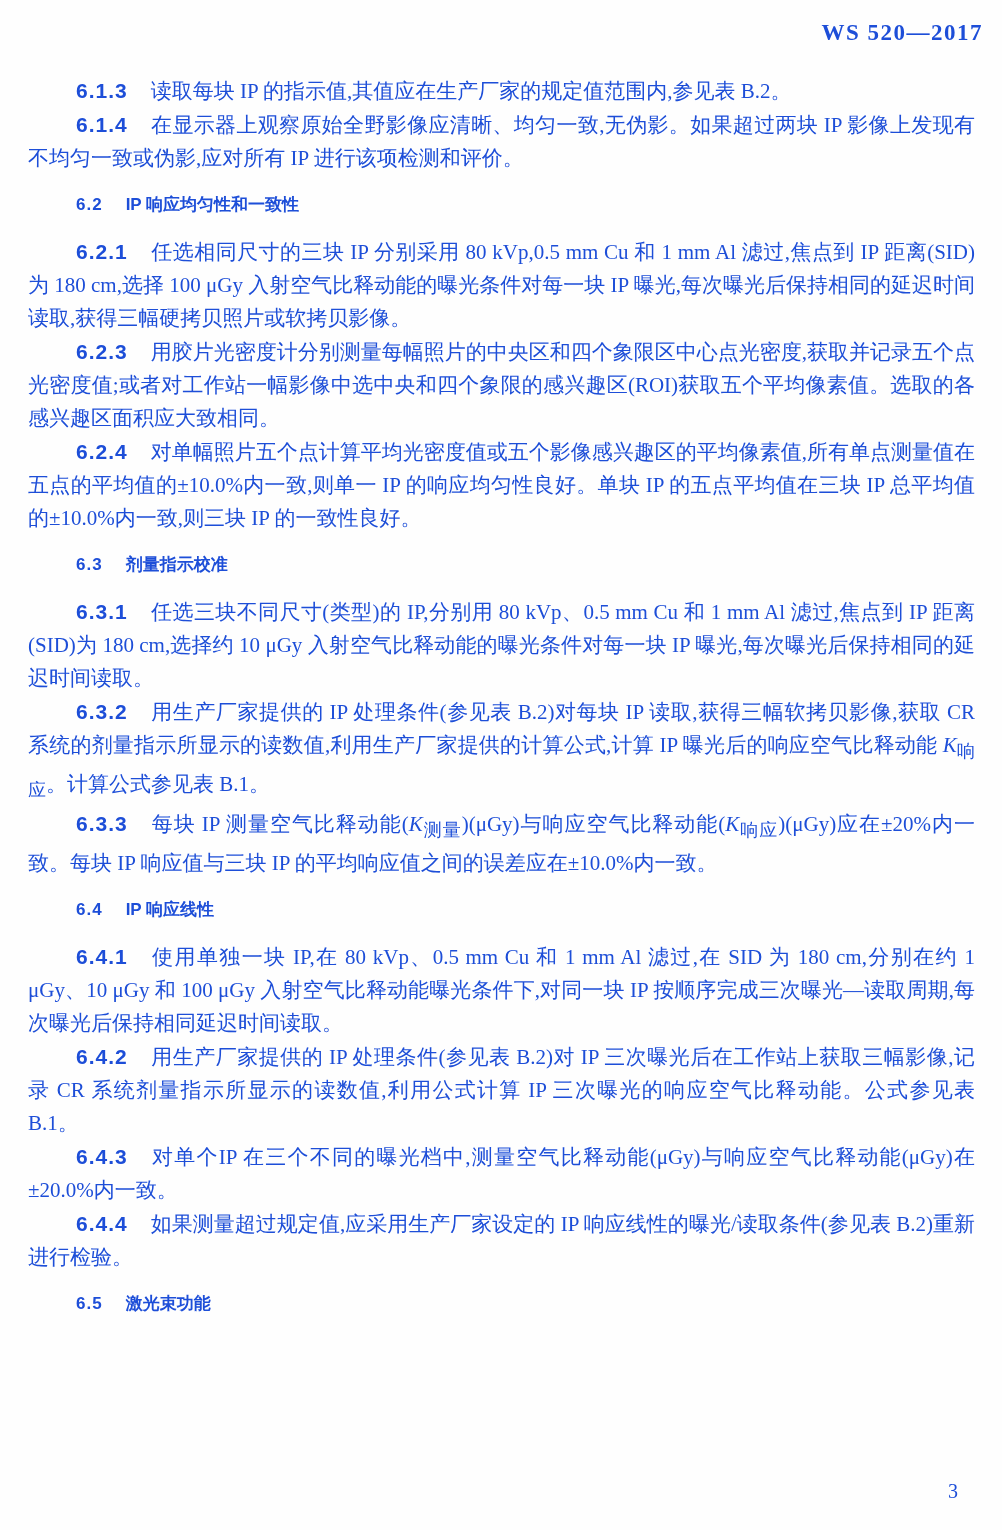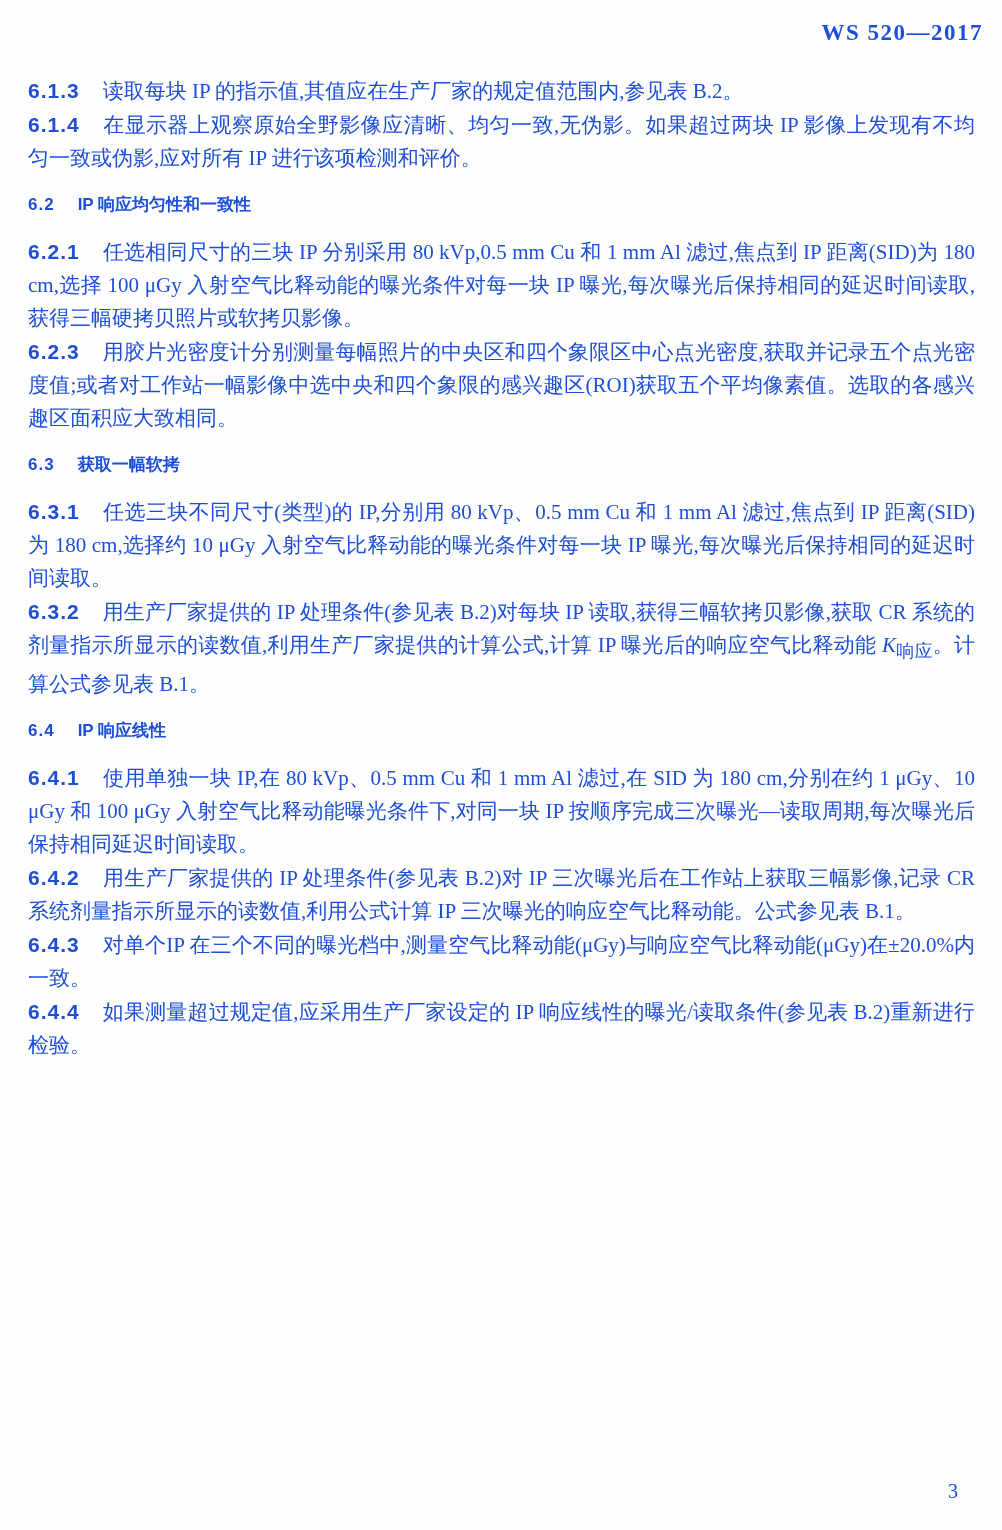--- a/index.html
+++ b/index.html
@@ -34,20 +34,21 @@
     font-size: 21px;
     line-height: 33px;
     text-align: justify;
   }
   p.clause .num,
   .heading .num {
     font-family: "Liberation Sans", "DejaVu Sans", sans-serif;
     font-weight: bold;
     letter-spacing: 1px;
     margin-right: 23px;
+    margin-left: 48px;
   }
   .heading {
     font-family: "Liberation Sans", "DejaVu Sans", sans-serif;
     font-weight: bold;
     font-size: 17px;
     line-height: 33px;
     margin: 13px 0 14px 0;
   }
   .kvar {
     font-style: italic;
@@ -69,24 +70,27 @@
 
 <div class="page">
   <div class="doc-header">WS 520—2017</div>
 
   <div class="content">
       <p class="clause"><span class="num">6.1.3</span><span>读取每块 IP 的指示值,其值应在生产厂家的规定值范围内,参见表 B.2。</span></p>
       <p class="clause"><span class="num">6.1.4</span><span>在显示器上观察原始全野影像应清晰、均匀一致,无伪影。如果超过两块 IP 影像上发现有不均匀一致或伪影,应对所有 IP 进行该项检测和评价。</span></p>
       <div class="heading"><span class="num">6.2</span><span>IP 响应均匀性和一致性</span></div>
       <p class="clause"><span class="num">6.2.1</span><span>任选相同尺寸的三块 IP 分别采用 80 kVp,0.5 mm Cu 和 1 mm Al 滤过,焦点到 IP 距离(SID)为 180 cm,选择 100 μGy 入射空气比释动能的曝光条件对每一块 IP 曝光,每次曝光后保持相同的延迟时间读取,获得三幅硬拷贝照片或软拷贝影像。</span></p>
       <p class="clause"><span class="num">6.2.3</span><span>用胶片光密度计分别测量每幅照片的中央区和四个象限区中心点光密度,获取并记录五个点光密度值;或者对工作站一幅影像中选中央和四个象限的感兴趣区(ROI)获取五个平均像素值。选取的各感兴趣区面积应大致相同。</span></p>
-      <div class="heading"><span class="num">6.3</span><span>获取一幅软拷</span></div>
+      <p class="clause"><span class="num">6.2.4</span><span>对单幅照片五个点计算平均光密度值或五个影像感兴趣区的平均像素值,所有单点测量值在五点的平均值的±10.0%内一致,则单一 IP 的响应均匀性良好。单块 IP 的五点平均值在三块 IP 总平均值的±10.0%内一致,则三块 IP 的一致性良好。</span></p>
+      <div class="heading"><span class="num">6.3</span><span>剂量指示校准</span></div>
       <p class="clause"><span class="num">6.3.1</span><span>任选三块不同尺寸(类型)的 IP,分别用 80 kVp、0.5 mm Cu 和 1 mm Al 滤过,焦点到 IP 距离(SID)为 180 cm,选择约 10 μGy 入射空气比释动能的曝光条件对每一块 IP 曝光,每次曝光后保持相同的延迟时间读取。</span></p>
       <p class="clause"><span class="num">6.3.2</span><span>用生产厂家提供的 IP 处理条件(参见表 B.2)对每块 IP 读取,获得三幅软拷贝影像,获取 CR 系统的剂量指示所显示的读数值,利用生产厂家提供的计算公式,计算 IP 曝光后的响应空气比释动能 </span><span class="kvar">K</span><span class="sub">响应</span><span>。计算公式参见表 B.1。</span></p>
+      <p class="clause"><span class="num">6.3.3</span><span>每块 IP 测量空气比释动能(</span><span class="kvar">K</span><span class="sub">测量</span><span>)(μGy)与响应空气比释动能(</span><span class="kvar">K</span><span class="sub">响应</span><span>)(μGy)应在±20%内一致。每块 IP 响应值与三块 IP 的平均响应值之间的误差应在±10.0%内一致。</span></p>
       <div class="heading"><span class="num">6.4</span><span>IP 响应线性</span></div>
       <p class="clause"><span class="num">6.4.1</span><span>使用单独一块 IP,在 80 kVp、0.5 mm Cu 和 1 mm Al 滤过,在 SID 为 180 cm,分别在约 1 μGy、10 μGy 和 100 μGy 入射空气比释动能曝光条件下,对同一块 IP 按顺序完成三次曝光—读取周期,每次曝光后保持相同延迟时间读取。</span></p>
       <p class="clause"><span class="num">6.4.2</span><span>用生产厂家提供的 IP 处理条件(参见表 B.2)对 IP 三次曝光后在工作站上获取三幅影像,记录 CR 系统剂量指示所显示的读数值,利用公式计算 IP 三次曝光的响应空气比释动能。公式参见表 B.1。</span></p>
       <p class="clause"><span class="num">6.4.3</span><span>对单个IP 在三个不同的曝光档中,测量空气比释动能(μGy)与响应空气比释动能(μGy)在±20.0%内一致。</span></p>
       <p class="clause"><span class="num">6.4.4</span><span>如果测量超过规定值,应采用生产厂家设定的 IP 响应线性的曝光/读取条件(参见表 B.2)重新进行检验。</span></p>
+      <div class="heading"><span class="num">6.5</span><span>激光束功能</span></div>
     </div>
 
   <div class="page-number">3</div>
 </div>
 
 </body></html>

